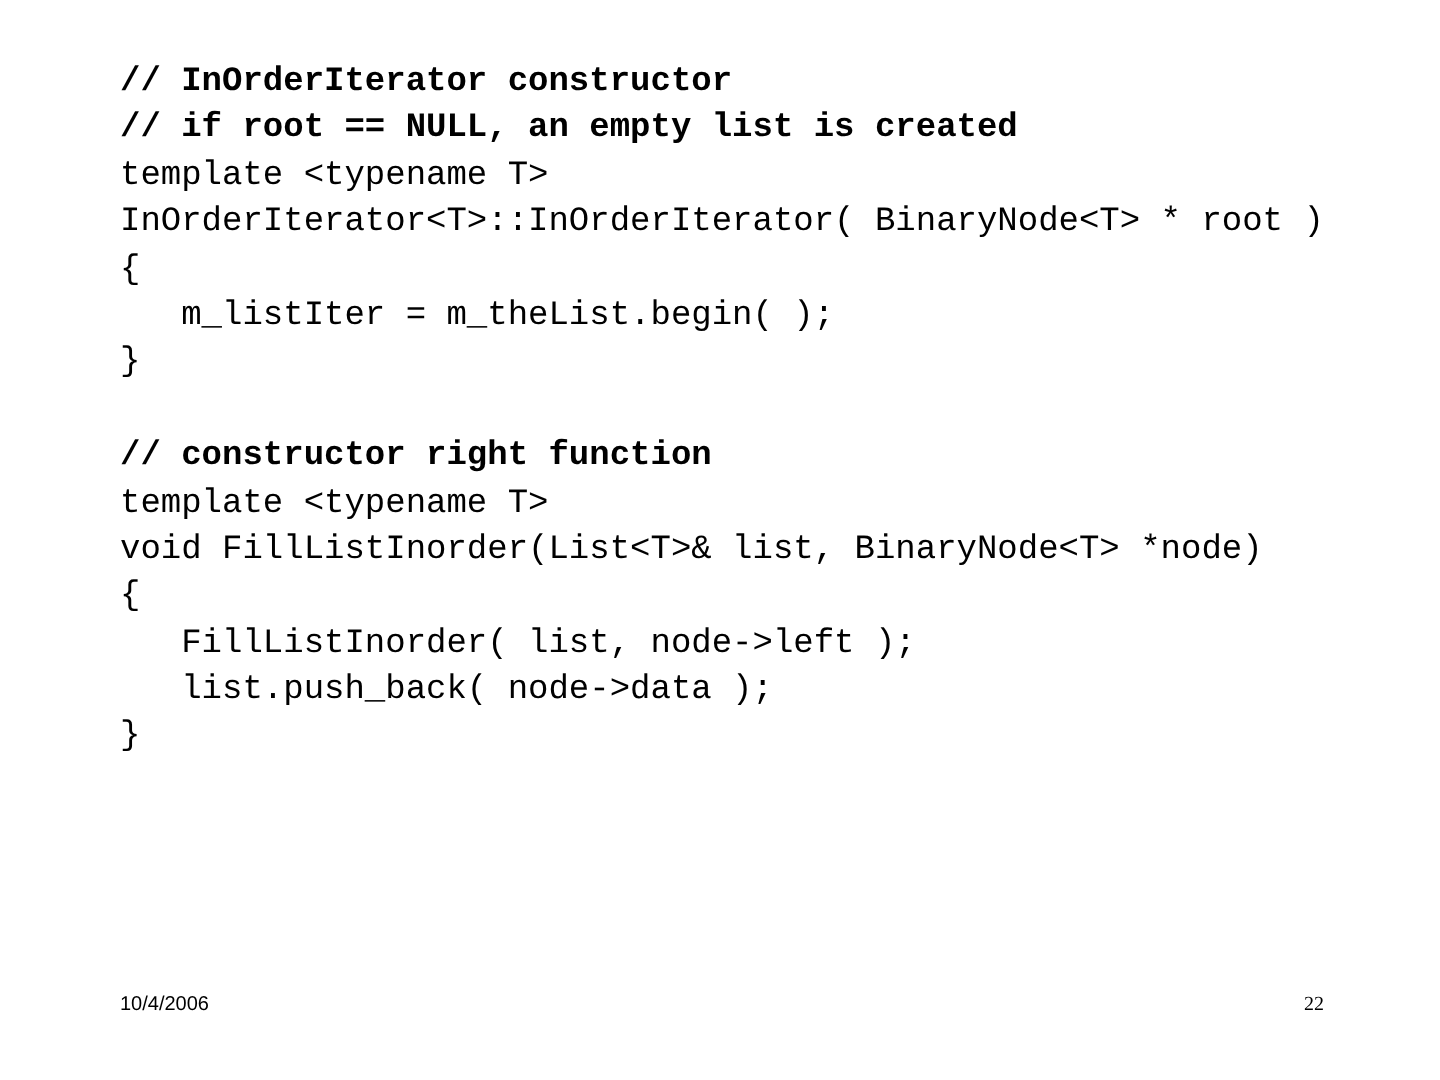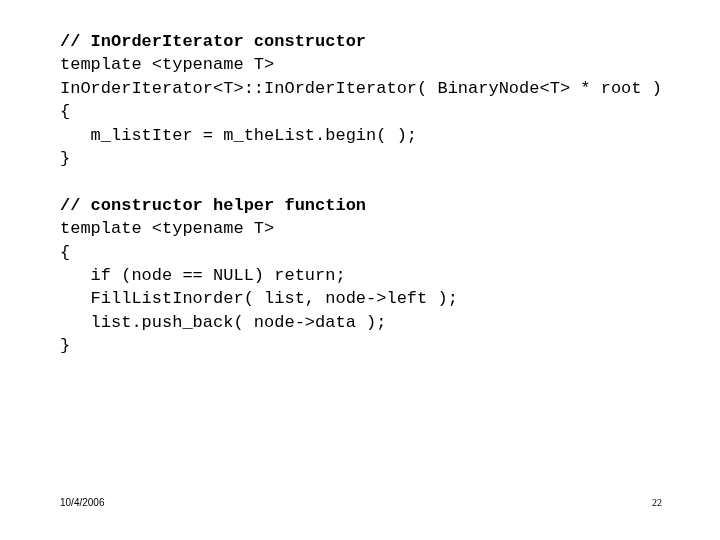--- a/index.html
+++ b/index.html
@@ -70,30 +70,31 @@
     white-space: pre;
   }
 </style>
 </head>
 <body>
 
 <div class="slide" style="background: rgb(255, 255, 255);">
 
   <div class="code-block">
       <div class="code-line comment">// InOrderIterator constructor</div>
+      <div class="code-line comment">// if root == NULL, an empty list is created</div>
       <div class="code-line code">template &lt;typename T&gt;</div>
       <div class="code-line code">InOrderIterator&lt;T&gt;::InOrderIterator( BinaryNode&lt;T&gt; * root )</div>
       <div class="code-line code">{</div>
       <div class="code-line code">   m_listIter = m_theList.begin( );</div>
       <div class="code-line code">}</div>
       <div class="code-line blank">&nbsp;</div>
-      <div class="code-line comment">// constructor helper function</div>
+      <div class="code-line comment">// constructor right function</div>
       <div class="code-line code">template &lt;typename T&gt;</div>
+      <div class="code-line code">void FillListInorder(List&lt;T&gt;&amp; list, BinaryNode&lt;T&gt; *node)</div>
       <div class="code-line code">{</div>
-      <div class="code-line code">   if (node == NULL) return;</div>
       <div class="code-line code">   FillListInorder( list, node-&gt;left );</div>
       <div class="code-line code">   list.push_back( node-&gt;data );</div>
       <div class="code-line code">}</div>
     </div>
 
   <div class="footer">
     <span class="footer-date">10/4/2006</span>
     <span class="footer-page">22</span>
   </div>
 

